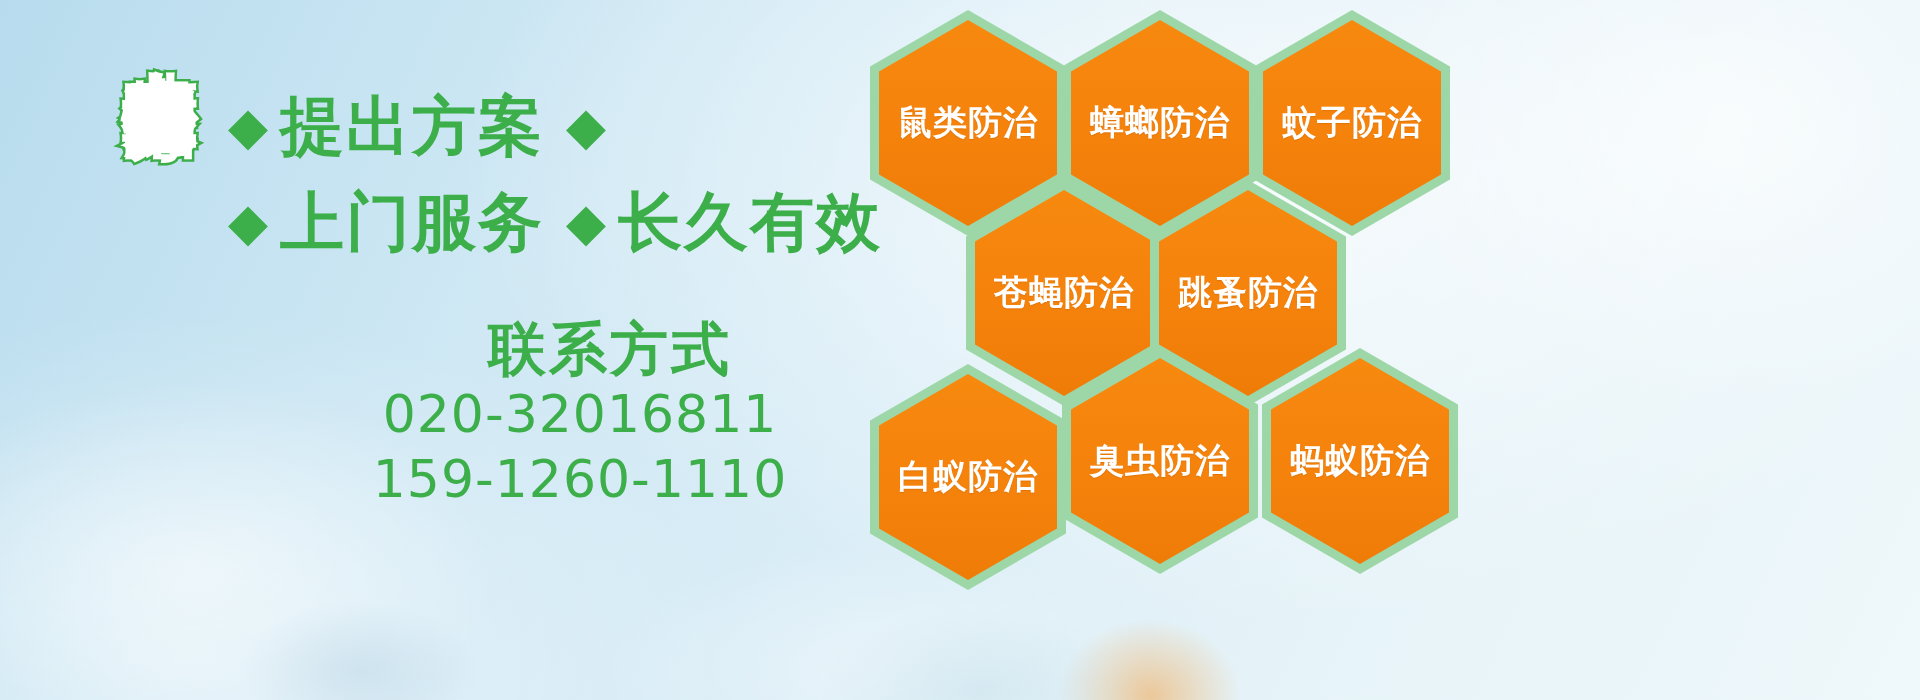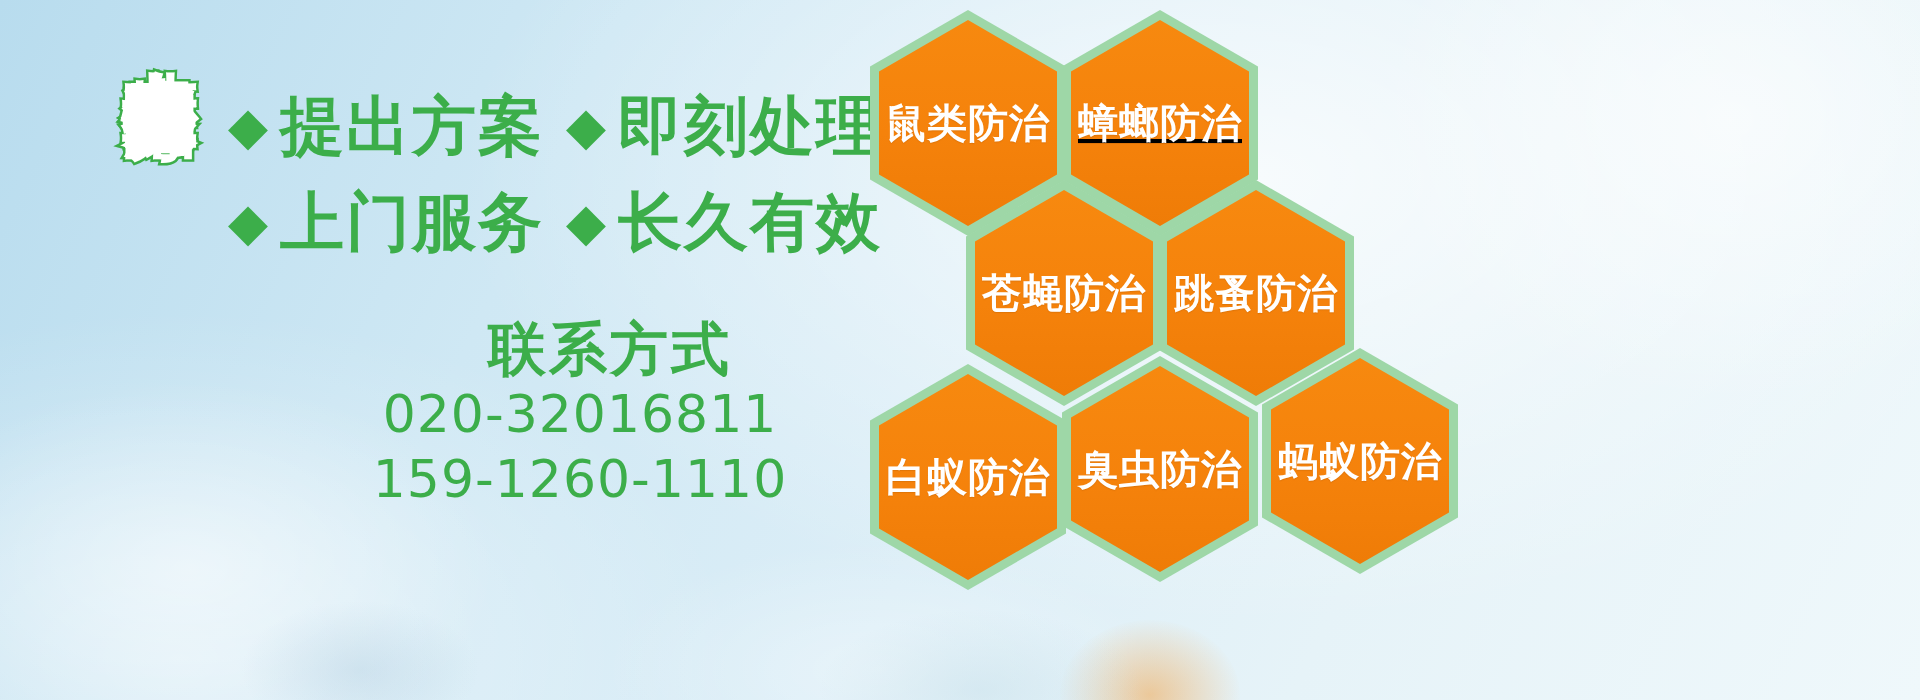--- a/index.html
+++ b/index.html
@@ -94,21 +94,21 @@
     background:#9ed7a7;
   }
   .hex-inner {
     width:178px; height:206px;
     clip-path:polygon(50% 0%, 100% 25%, 100% 75%, 50% 100%, 0% 75%, 0% 25%);
     background:linear-gradient(180deg, #f7890f 0%, #f5820b 55%, #ef7c07 100%);
     display:flex; align-items:center; justify-content:center;
   }
   .hex-label {
     color:#ffffff;
-    font-size:40px;
+    font-size:34px;
     font-weight:bold;
     letter-spacing:1px;
     white-space:nowrap;
     font-family:"DejaVu Sans", sans-serif;
     text-shadow:0 1px 1px rgba(160,80,0,0.25);
   }
 </style>
 </head>
 <body>
 
@@ -122,21 +122,20 @@
   <div class="blotch b6"></div>
 
   <div id="vertical-title">专业有害生物防治服务</div>
 
   <div id="features">
     <div class="feature-row">
       <span class="bullet">◆</span>
       <span class="feature-text">提出方案</span>
       <span class="feature-gap"></span>
       <span class="bullet">◆</span>
-      <span class="feature-text">即刻处理</span>
     </div>
     <div class="feature-row">
       <span class="bullet">◆</span>
       <span class="feature-text">上门服务</span>
       <span class="feature-gap"></span>
       <span class="bullet">◆</span>
       <span class="feature-text">长久有效</span>
     </div>
   </div>
 
@@ -147,46 +146,51 @@
   </div>
 
   <div id="honeycomb">
 
     <div class="hex" style="left:8px;  top:10px;">
       <div class="hex-inner">
         <span class="hex-label">鼠类防治</span>
       </div>
     </div>
 
-    <div class="hex" style="left:200px; top:10px;text-decoration:underline;">
+    <div class="hex" style="left:200px; top:10px;">
       <div class="hex-inner">
         <span class="hex-label">蟑螂防治</span>
       </div>
     </div>
 
+    <div class="hex" style="left:392px; top:10px;">
+      <div class="hex-inner">
+        <span class="hex-label">蚊子防治</span>
+      </div>
+    </div>
 
     <div class="hex" style="left:104px; top:180px;text-align:right;">
       <div class="hex-inner">
         <span class="hex-label">苍蝇防治</span>
       </div>
     </div>
 
-    <div class="hex" style="left:296px; top:180px;">
+    <div class="hex" style="left:288px; top:180px;">
       <div class="hex-inner">
         <span class="hex-label">跳蚤防治</span>
       </div>
     </div>
 
     <div class="hex" style="left:8px;  top:364px;">
       <div class="hex-inner">
         <span class="hex-label">白蚁防治</span>
       </div>
     </div>
 
-    <div class="hex" style="left:200px; top:356px;text-align:right;">
+    <div class="hex" style="left:200px; top:348px;text-align:right;">
       <div class="hex-inner">
         <span class="hex-label">臭虫防治</span>
       </div>
     </div>
 
     <div class="hex" style="left:400px; top:348px;">
       <div class="hex-inner">
         <span class="hex-label">蚂蚁防治</span>
       </div>
     </div>

